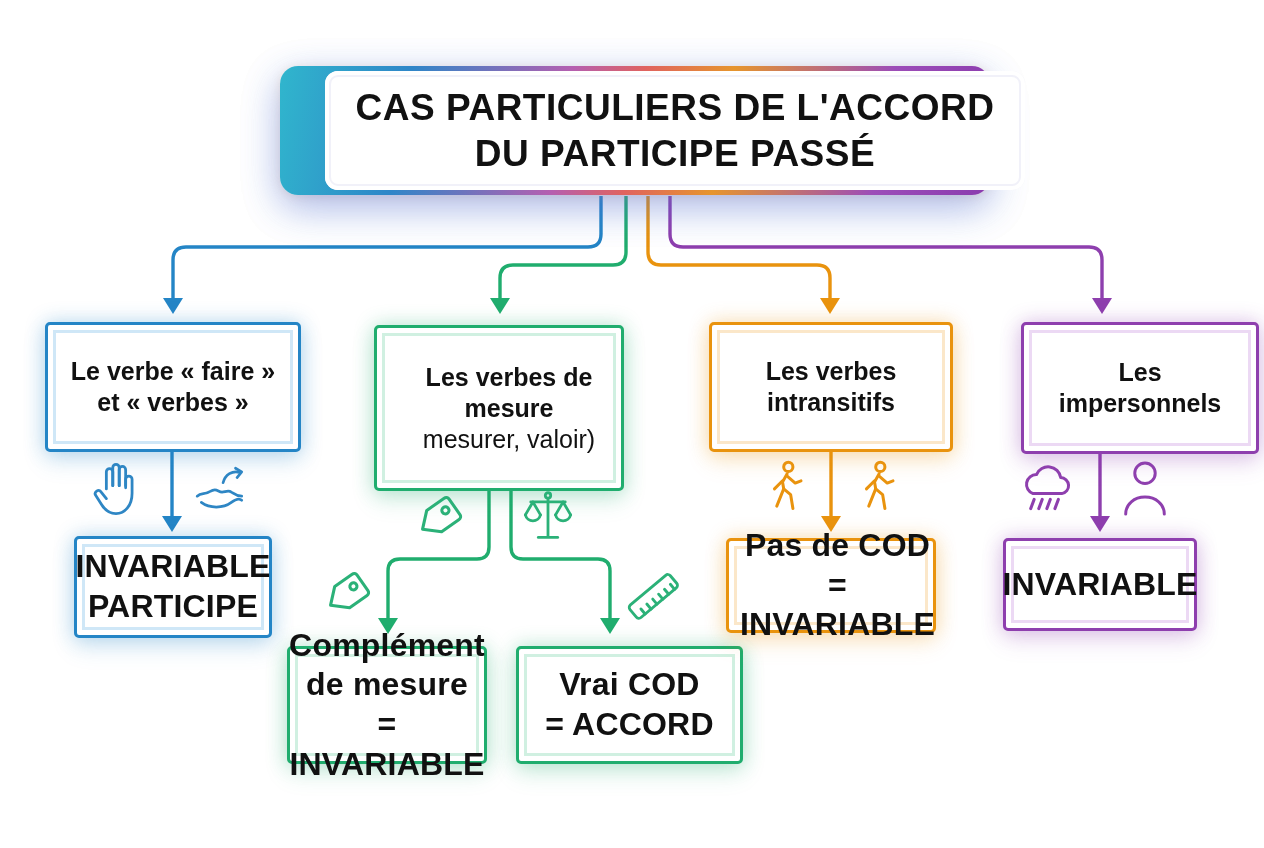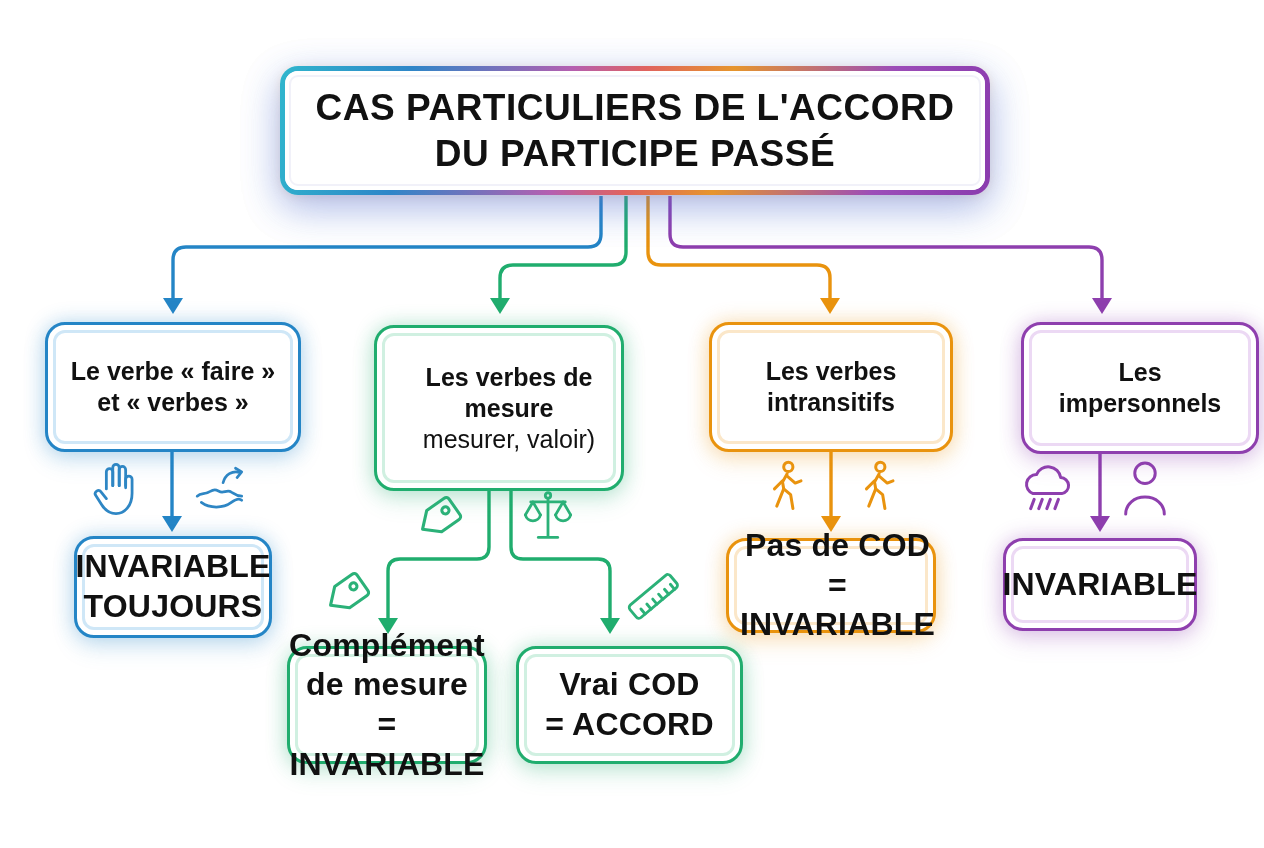--- a/index.html
+++ b/index.html
@@ -11,25 +11,26 @@
   .title-wrap{
     position:absolute;left:280px;top:66px;width:710px;height:129px;box-sizing:border-box;
     padding:5px;border-radius:18px;
     background:linear-gradient(100deg,#30b6cd 0%,#2f86c8 18%,#b55fb0 40%,#e0635f 50%,#e6952d 62%,#9c4db8 84%,#8a3bae 100%);
     box-shadow:0 12px 38px rgba(120,80,200,.30),0 12px 38px rgba(40,160,220,.26),0 2px 10px rgba(230,150,60,.18);
   }
   .title-inner{
     width:100%;height:100%;box-sizing:border-box;background:#fff;border-radius:13px;
     display:flex;flex-direction:column;align-items:center;justify-content:center;
     box-shadow:inset 0 0 0 4px #fff, inset 0 0 0 6px rgba(160,160,215,.15);
+    margin-left:40px;
   }
   .title-line{font-size:37px;font-weight:800;letter-spacing:.5px;line-height:1.24;white-space:nowrap;}
   
   .node{
-    position:absolute;box-sizing:border-box;background:#fff;border-radius:20px;
+    position:absolute;box-sizing:border-box;background:#fff;border-radius:5px;
     display:flex;flex-direction:column;align-items:center;justify-content:center;text-align:center;
     border:3.5px solid var(--c);
     box-shadow:inset 0 0 0 5px #fff, inset 0 0 0 8px var(--ring),
                0 0 20px var(--glow), 0 10px 24px var(--glow2);
   }
   .node .ln{line-height:1.24;}
   .topic .ln{font-size:25px;font-weight:700;}
   .topic .ln.normal{font-weight:400;}
   .result .ln{font-size:32px;font-weight:700;letter-spacing:.2px;}
   .blue  {--c:#2485c6;--ring:#cfe7f7;--glow:rgba(36,133,198,.30);--glow2:rgba(36,133,198,.14);}
@@ -96,21 +97,21 @@
   <div class="icon ic-blue" style="left:192px;top:466px;width:58px;height:50px;">
     <svg viewBox="0 0 56 48">
       <path d="M30 16c2-8 9-12 16-10"></path>
       <path d="M42 2l6 3.5-4.5 5.5"></path>
       <path d="M5 29c3-3 6-2 9-3s5-3 8-3 4 2 7 2 6-2 9 0 5 4 10 4"></path>
       <path d="M9 35c8 6 21 6 29 0 4-3 8-4 10-2"></path>
     </svg>
   </div>
   <div class="node result blue" style="left:74px;top:536px;width:198px;height:102px;">
     <div class="ln">INVARIABLE</div>
-    <div class="ln">TOUJOURS</div>
+    <div class="ln">PARTICIPE</div>
   </div>
 
   <div class="node topic green" style="left:374px;top:325px;width:250px;height:166px;padding-left:20px;">
     <div class="ln">Les verbes de</div>
     <div class="ln">mesure</div>
     <div class="ln normal">mesurer, valoir)</div>
   </div>
   <div class="icon ic-green" style="left:414px;top:490px;width:52px;height:54px;">
     <svg viewBox="0 0 44 44">
       <g transform="rotate(-35 22 22)">

